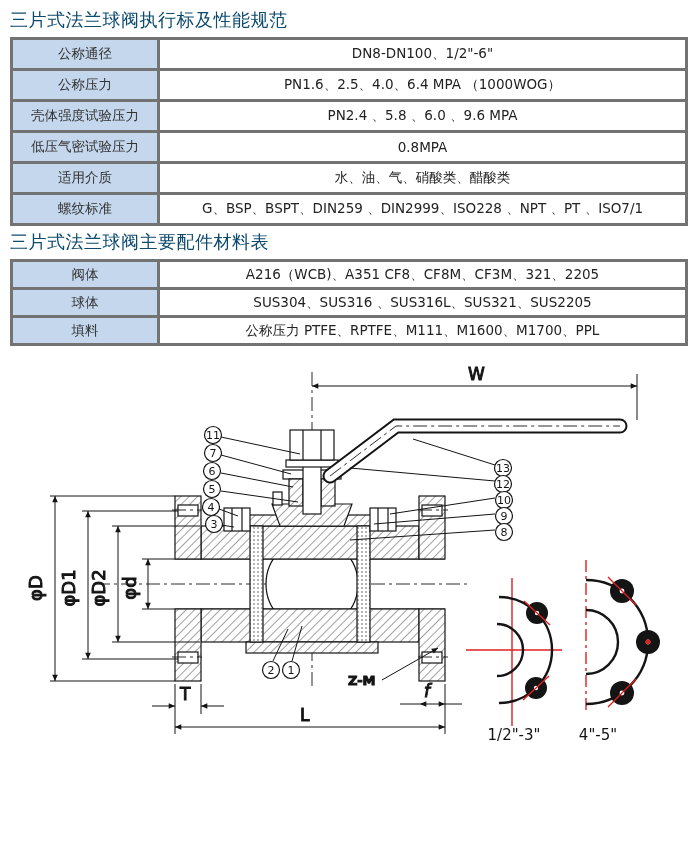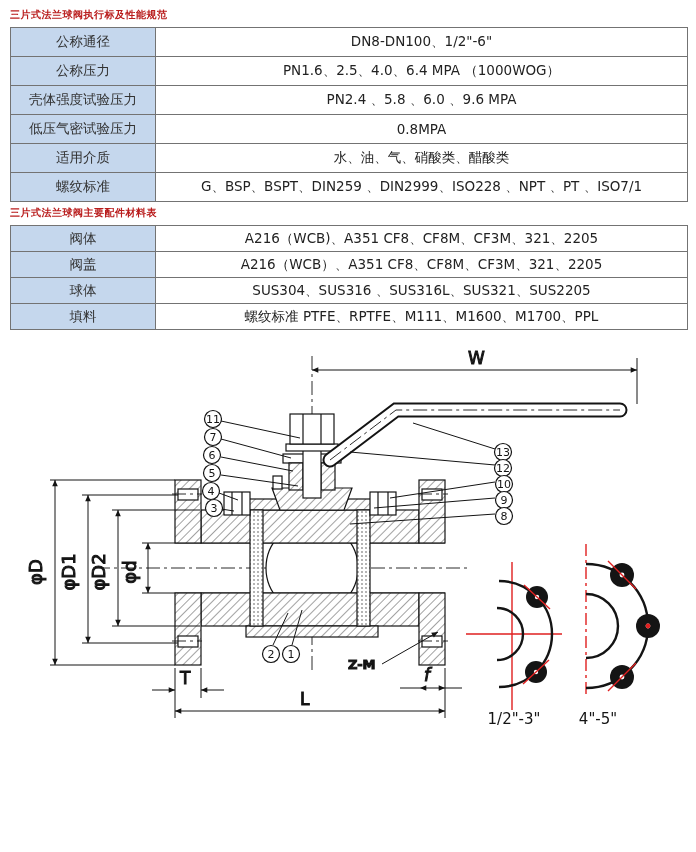--- a/index.html
+++ b/index.html
@@ -1,21 +1,21 @@
 <!DOCTYPE html>
 <html><head>
 <meta charset="utf-8">
 <style>
   html,body{margin:0;padding:0}
   body{width:696px;height:852px;background:#ffffff;
        font-family:"DejaVu Sans","Liberation Sans",sans-serif;color:#222}
-  .sec-title{margin:8px 0 5px 10px;font-size:10px;font-weight:bold;color:#b91c1c;letter-spacing:.5px}
+  .sec-title{margin:8px 0 5px 10px;font-size:18px;font-weight:normal;color:#0c4a6e;letter-spacing:.5px}
   .sec-title.second{margin-top:4px}
   table{border-collapse:collapse;margin-left:10px;width:678px;table-layout:fixed}
-  td{border:1px solid #737373;font-size:13.5px;text-align:center;padding:0 4px;
+  td{border:3px solid #737373;font-size:13.5px;text-align:center;padding:0 4px;
      overflow:hidden;white-space:nowrap}
   .spec td{height:28px}
   .mat td{height:25px}
   td.lbl{width:136px;background:#c5d7ed;color:#333}
   .drawing{display:block;margin-top:8px}
   .cl{stroke:#141414;stroke-width:.9;stroke-dasharray:14 4 3 4;fill:none}
   .ln{stroke:#141414;stroke-width:1.2;fill:none}
   .dim{stroke:#141414;stroke-width:1;fill:none}
   .dimtxt{font-size:17px;fill:#141414}
   .phitxt{font-size:18px;fill:#141414}
@@ -61,30 +61,26 @@
 
 <h3 class="sec-title second">三片式法兰球阀主要配件材料表</h3>
 
 <table class="mat">
   <tbody>
       <tr>
     <td class="lbl">阀体</td>
     <td>A216（WCB)、A351 CF8、CF8M、CF3M、321、2205</td>
   </tr>
   <tr>
-    <td class="lbl">阀盖</td>
-    <td>A216（WCB）、A351 CF8、CF8M、CF3M、321、2205</td>
-  </tr>
-  <tr>
     <td class="lbl">球体</td>
     <td>SUS304、SUS316 、SUS316L、SUS321、SUS2205</td>
   </tr>
   <tr>
     <td class="lbl">填料</td>
-    <td>螺纹标准 PTFE、RPTFE、M111、M1600、M1700、PPL</td>
+    <td>公称压力 PTFE、RPTFE、M111、M1600、M1700、PPL</td>
   </tr>
 </tbody>
   </table>
 
 <svg class="drawing" width="696" height="392" viewBox="0 0 696 392">
   <defs>
     <marker id="arr" viewBox="0 0 10 10" refX="9" refY="5" markerWidth="9" markerHeight="7" orient="auto-start-reverse">
       <path d="M0,1 L9,5 L0,9 z" fill="#141414"></path>
     </marker>
     <pattern id="h" width="6" height="6" patternUnits="userSpaceOnUse" patternTransform="rotate(45)">

